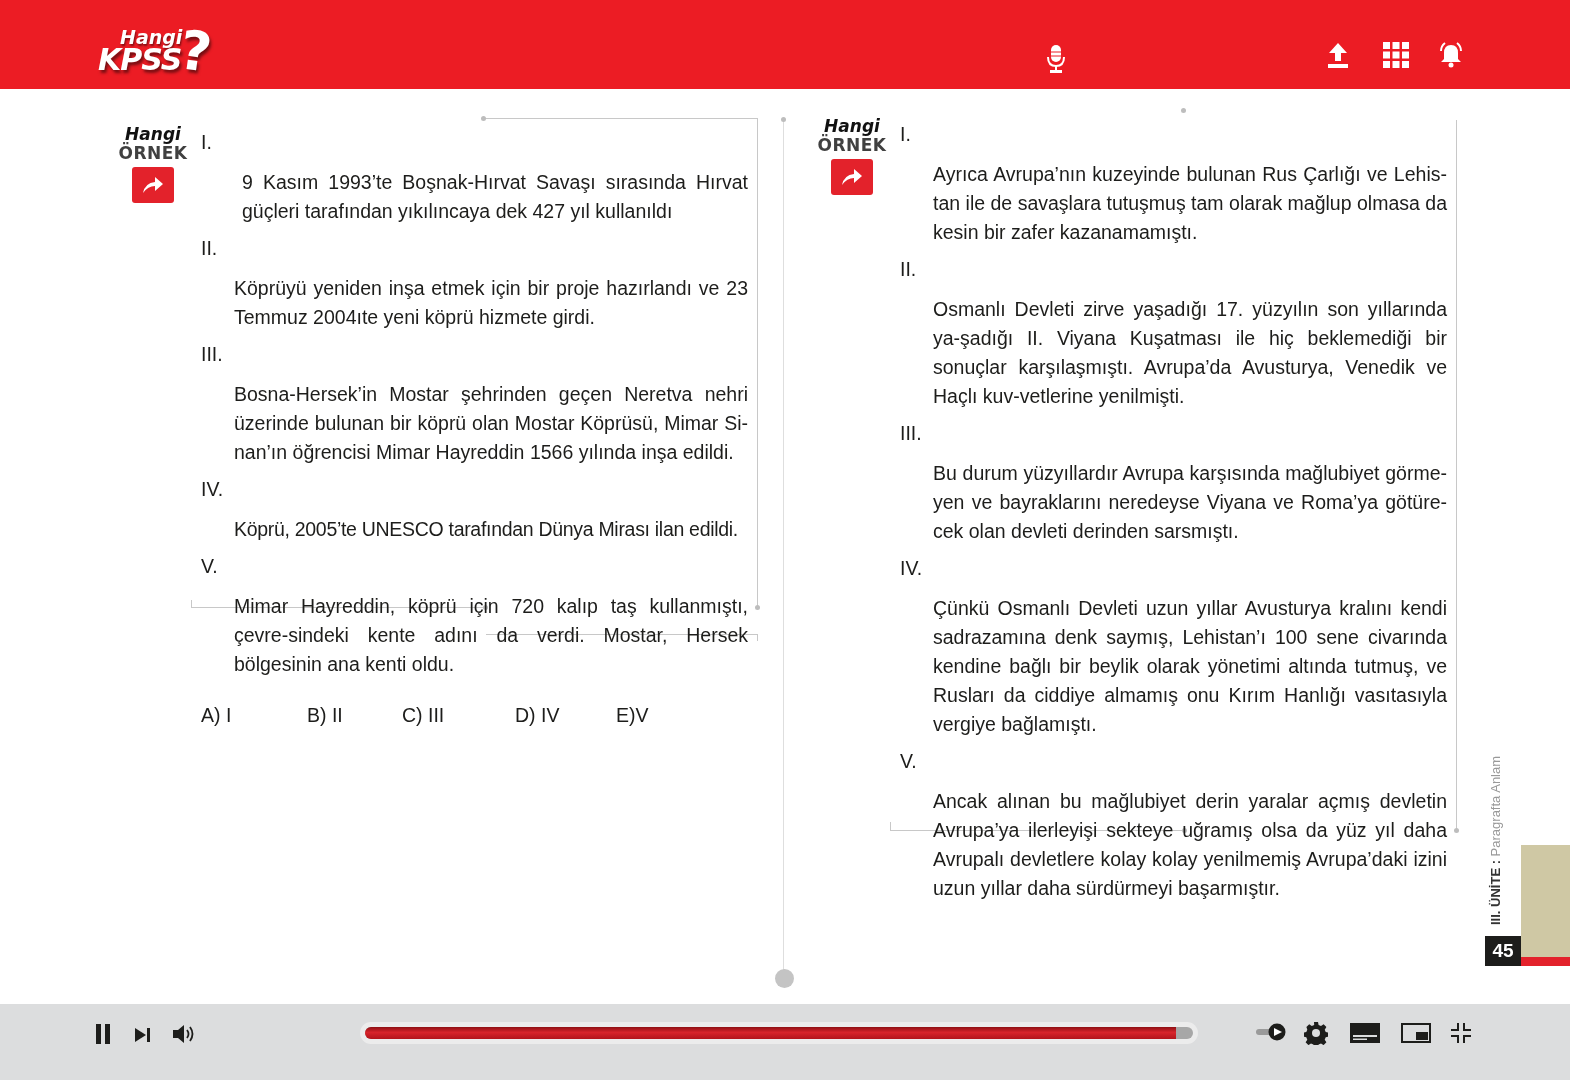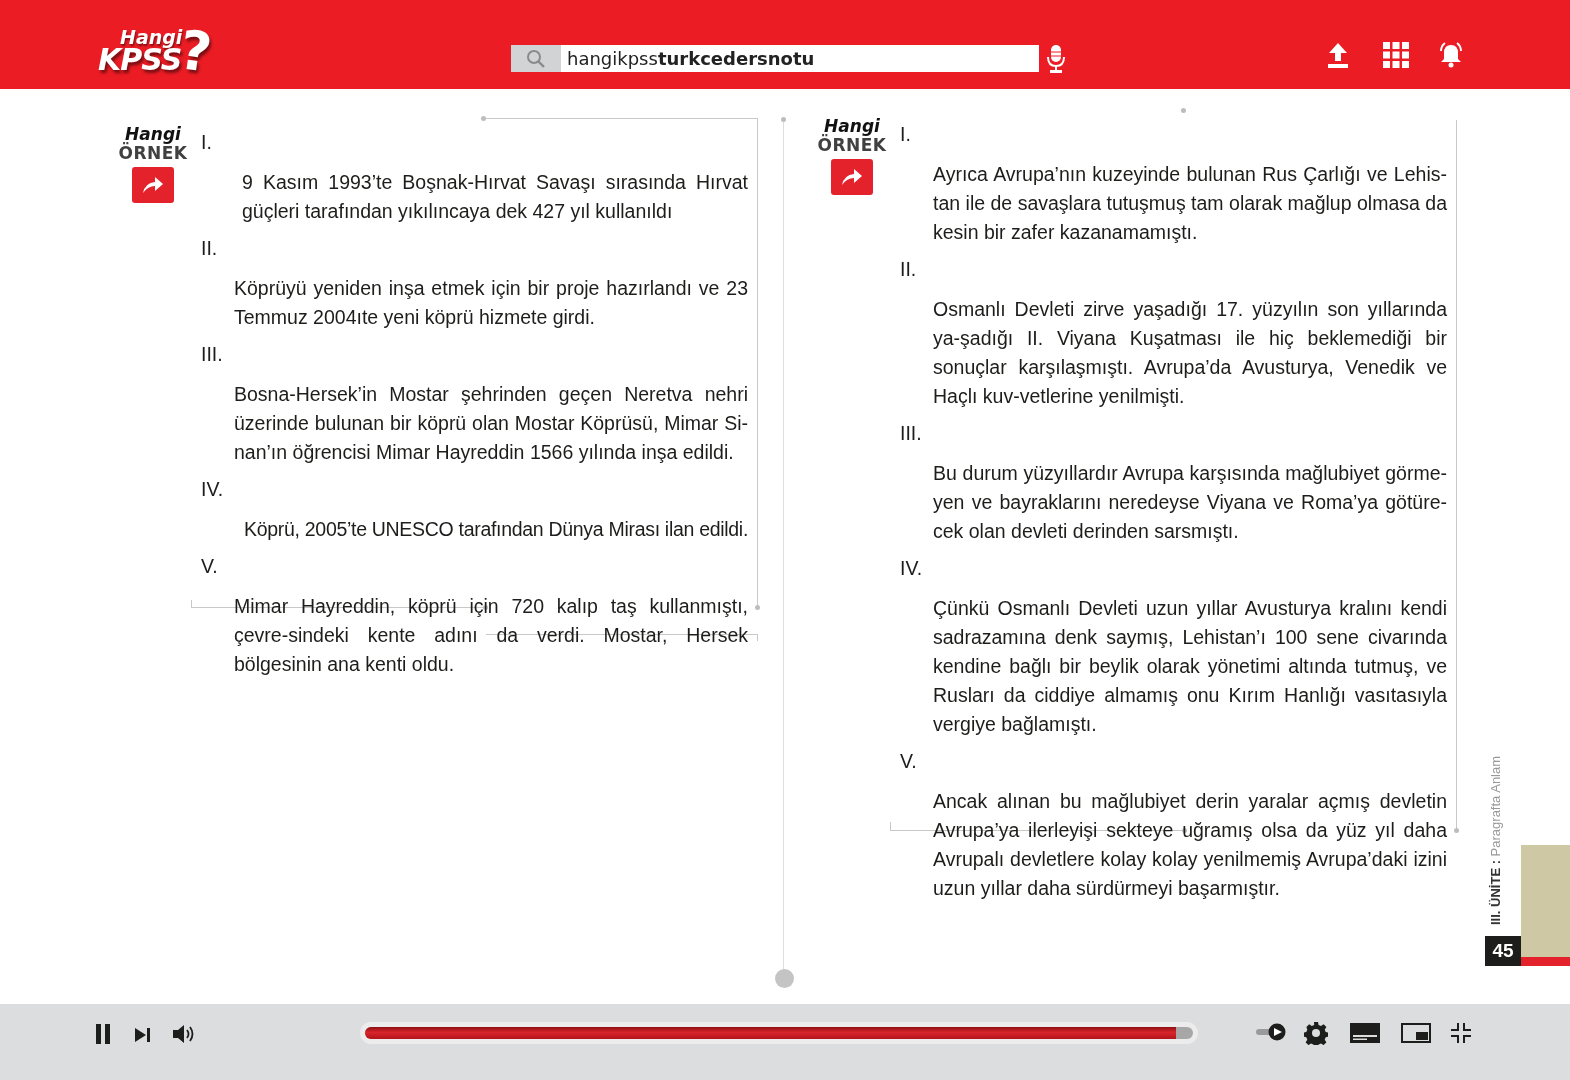--- a/index.html
+++ b/index.html
@@ -49,29 +49,20 @@
 </head>
 <body>
 
 <div class="topbar">
   <div class="logo">
     <span class="hangi">Hangi</span>
     <span class="kpss">KPSS</span>
     <span class="q">?</span>
   </div>
 
-  <div class="search">
-    <div class="sicon">
-      <svg width="20" height="20" viewBox="0 0 20 20">
-          <circle cx="8" cy="8" r="6" fill="none" stroke="#8a8a8a" stroke-width="2"></circle>
-          <line x1="12.5" y1="12.5" x2="18" y2="18" stroke="#8a8a8a" stroke-width="2.4"></line>
-        </svg>
-    </div>
-    <div class="text"><span>hangikpss</span><b>turkcedersnotu</b></div>
-  </div>
 
   <div class="mic">
     <svg width="24" height="30" viewBox="0 0 24 30">
         <rect x="7" y="1" width="10" height="17" rx="5" fill="#fff"></rect>
         <line x1="7" y1="8" x2="17" y2="8" stroke="#ec1c24" stroke-width="1"></line>
         <line x1="7" y1="12" x2="17" y2="12" stroke="#ec1c24" stroke-width="1"></line>
         <path d="M4 13 Q4 22 12 22 Q20 22 20 13" fill="none" stroke="#fff" stroke-width="2"></path>
         <line x1="12" y1="22" x2="12" y2="27" stroke="#fff" stroke-width="2"></line>
         <rect x="6" y="26" width="12" height="3" fill="#fff"></rect>
       </svg>
@@ -147,25 +138,32 @@
     <div class="item">
       <span class="num">II.</span>
       <span class="txt">Köprüyü yeniden inşa etmek için bir proje hazırlandı ve 23 Temmuz 2004ıte yeni köprü hizmete girdi.</span>
     </div>
     <div class="item">
       <span class="num">III.</span>
       <span class="txt">Bosna-Hersek’in Mostar şehrinden geçen Neretva nehri üzerinde bulunan bir köprü olan Mostar Köprüsü, Mimar Si-nan’ın öğrencisi Mimar Hayreddin 1566 yılında inşa edildi.</span>
     </div>
     <div class="item">
       <span class="num">IV.</span>
-      <span class="txt" style="text-align:right; letter-spacing:-0.3px;">Köprü, 2005’te UNESCO tarafından Dünya Mirası ilan edildi.</span>
+      <span class="txt" style="text-align:left; letter-spacing:-0.3px;">Köprü, 2005’te UNESCO tarafından Dünya Mirası ilan edildi.</span>
     </div>
     <div class="item">
       <span class="num">V.</span>
       <span class="txt">Mimar Hayreddin, köprü için 720 kalıp taş kullanmıştı, çevre-sindeki kente adını da verdi. Mostar, Hersek bölgesinin ana kenti oldu.</span>
+    </div>
+    <div class="choices">
+      <span style="left:0;">A) I</span>
+      <span style="left:106px;">B) II</span>
+      <span style="left:201px;">C) III</span>
+      <span style="left:314px;">D) IV</span>
+      <span style="left:415px;">E)V</span>
     </div>
   </div>
 
   <div class="badge" style="left:817px; top:117px;">
     <div class="h1">Hangi</div>
     <div class="h2">ÖRNEK</div>
     <div class="btn">
       <svg width="24" height="20" viewBox="0 0 24 20">
           <path d="M2 18 Q4 8 14 7 L14 2 L22 9 L14 16 L14 11 Q7 11 2 18 Z" fill="#fff"></path>
         </svg>

